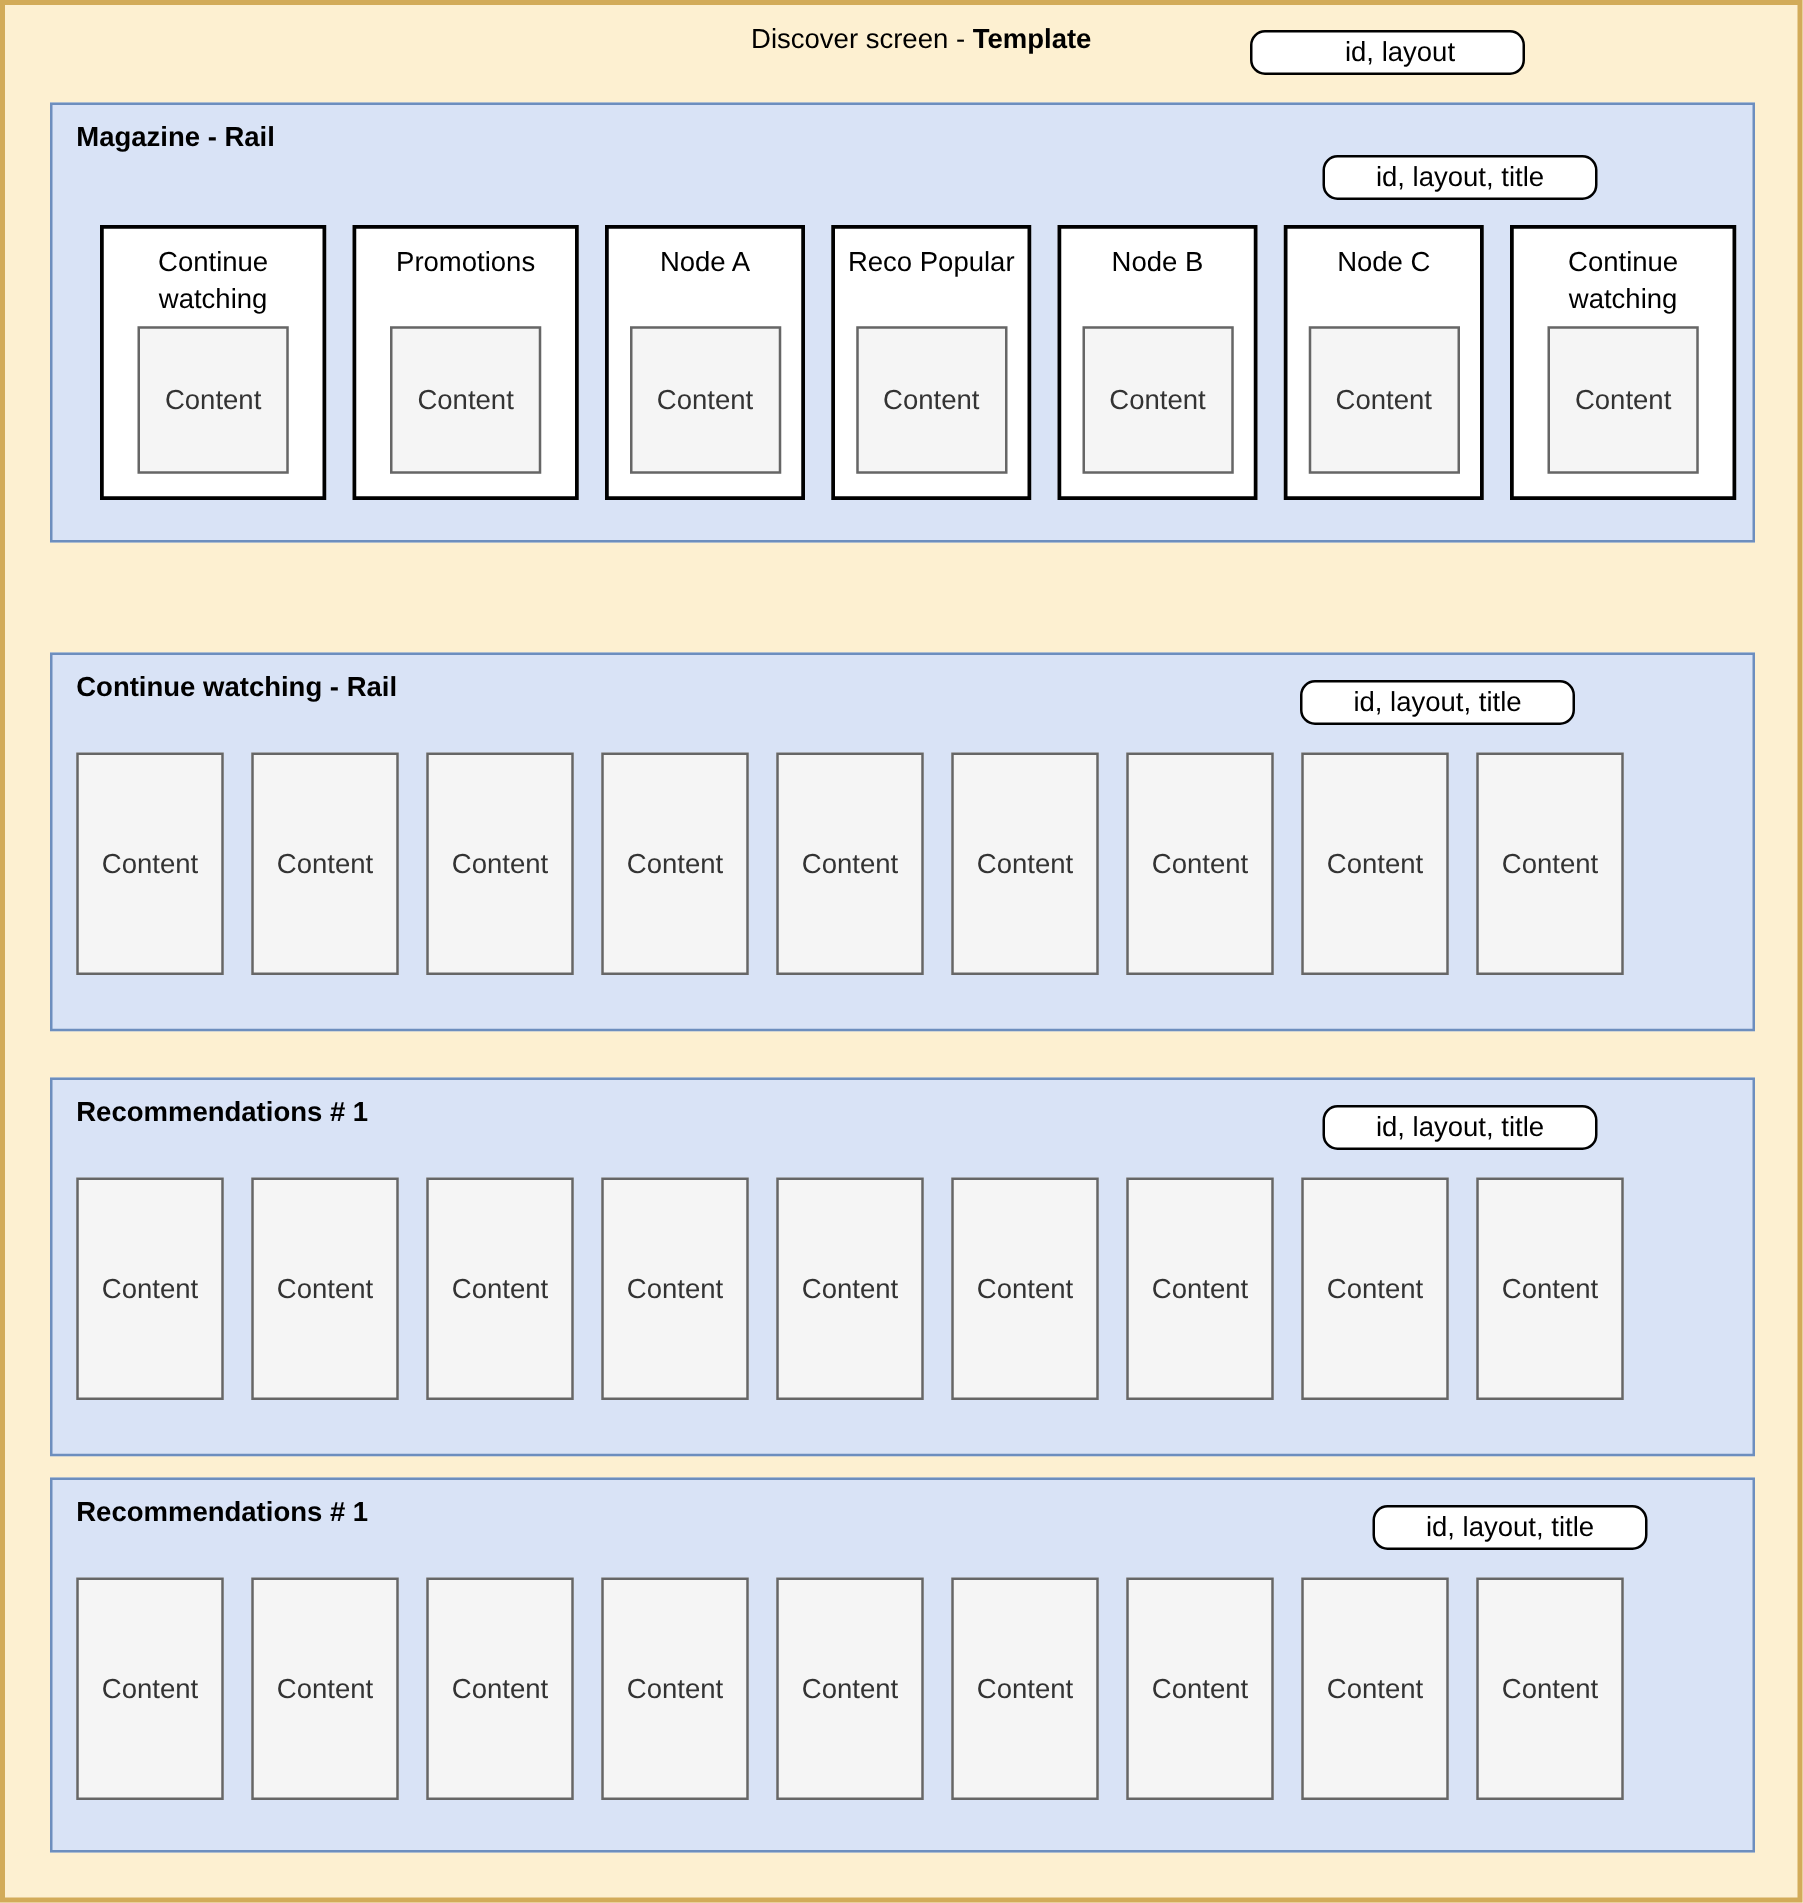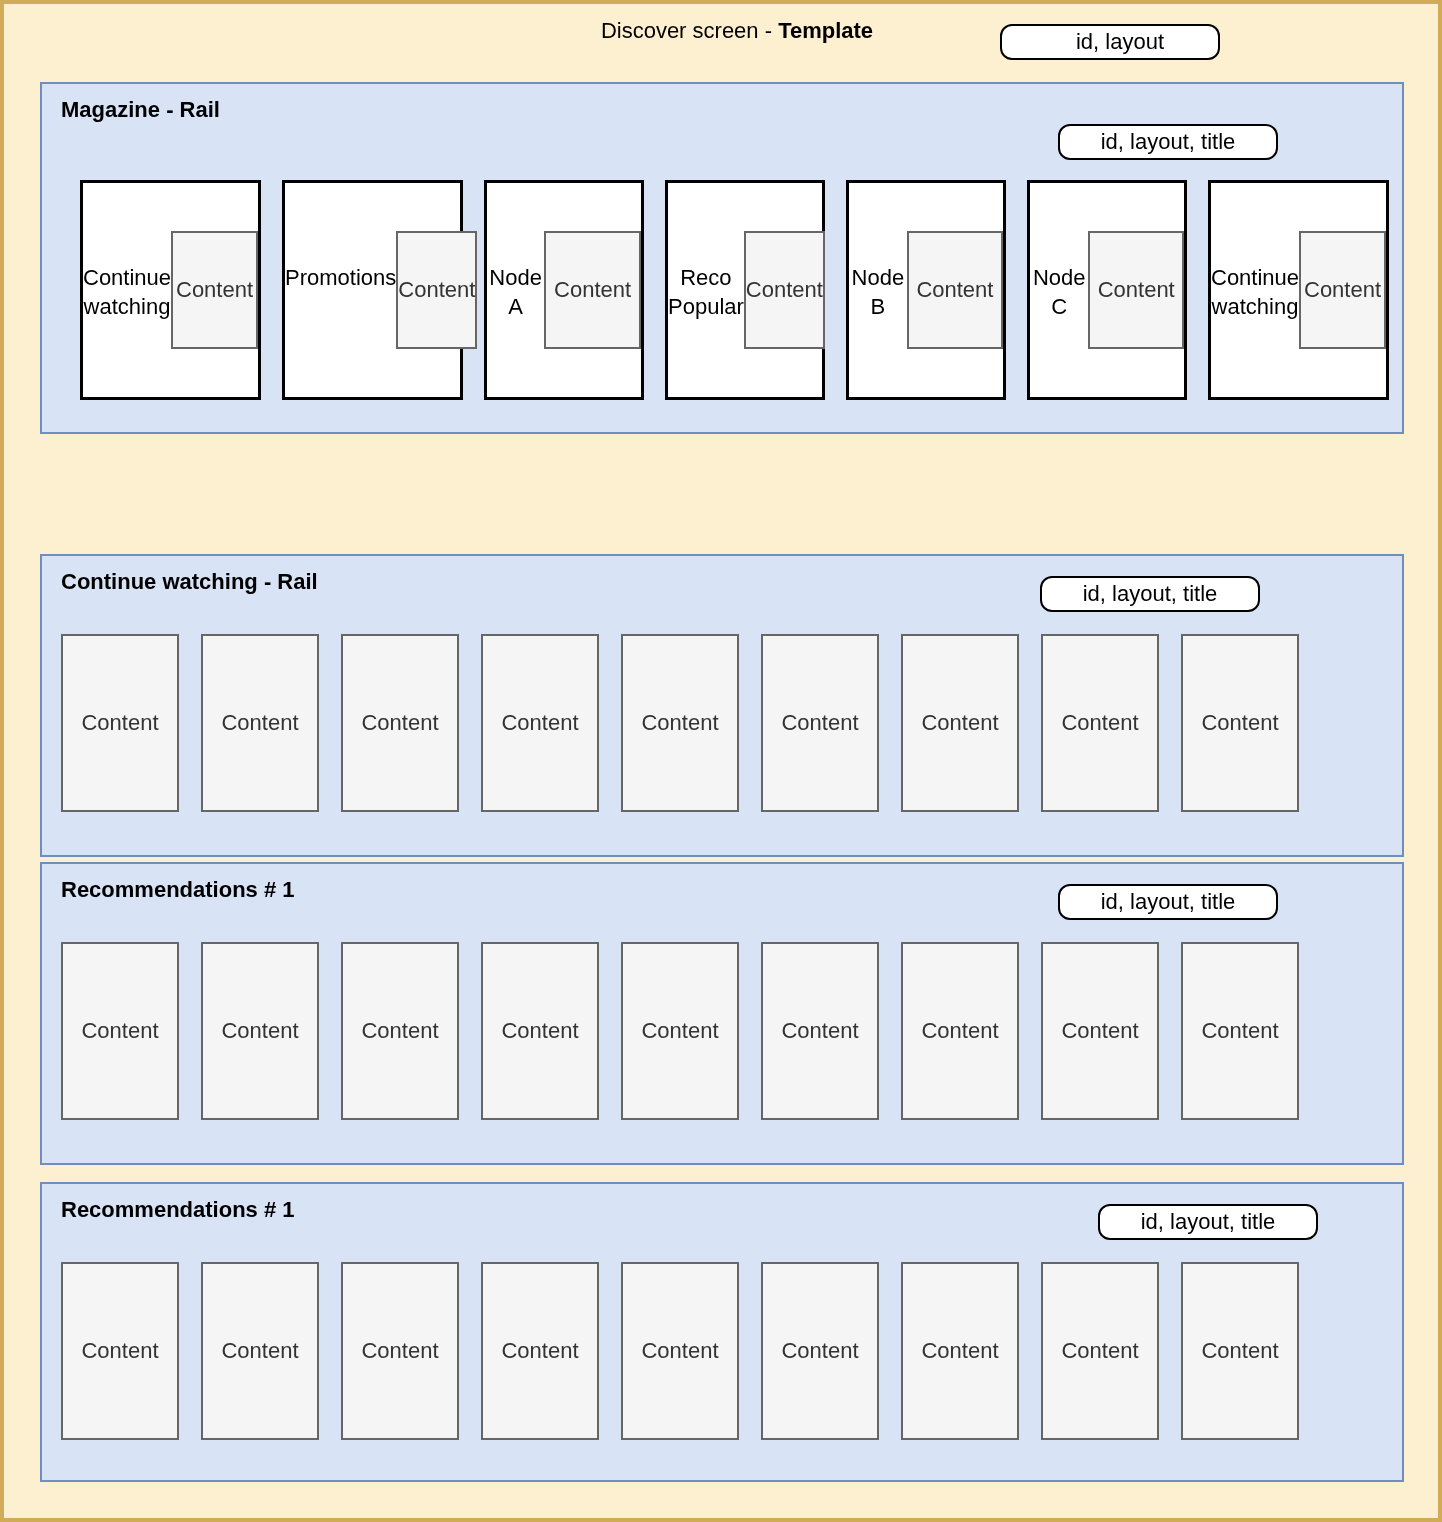--- a/index.html
+++ b/index.html
@@ -36,41 +36,41 @@
     white-space: nowrap;
   }
   .badge-top { top: 20px; left: 996px; padding-left: 20px; }
   .rail {
     position: absolute; left: 36px; width: 1364px;
     box-sizing: border-box;
     background: var(--rail-bg, #d9e3f6);
     border: 2px solid var(--rail-border, #6d8ebe);
   }
   .rail-s1 { top: 78px;   height: 352px; }
-  .rail-s2 { top: 518px;  height: 303px; margin-top: 32px; }
+  .rail-s2 { top: 518px;  height: 303px; }
   .rail-s3 { top: 858px;  height: 303px; }
   .rail-s4 { top: 1178px; height: 300px; }
   .rail-title {
     position: absolute; top: 13px; left: 19px;
     font-weight: bold;
   }
   .badge-s1 { top: 40px; right: 124px; }
   .badge-s2 { top: 20px; right: 142px; }
   .badge-s3 { top: 20px; right: 124px; }
   .badge-s4 { top: 20px; right: 84px;  }
   .cards-row {
     position: absolute; top: 96px; left: 38px;
     display: flex; gap: 21px;
   }
   .mag-card {
     box-sizing: border-box;
     width: 160px; height: 220px;
     background: var(--card-bg, #ffffff);
     border: 3px solid var(--card-border, #000000);
-    display: flex; flex-direction: row; align-items: center;
+    display: flex; flex-direction: column; align-items: center;
   }
   .mag-card.wide { width: 181px; }
   .mag-label {
     margin-top: 12px; height: 66px;
     text-align: center; line-height: 29px;
     white-space: pre-line;
   }
   .content-box {
     box-sizing: border-box;
     background: var(--content-bg, #f5f5f5);

